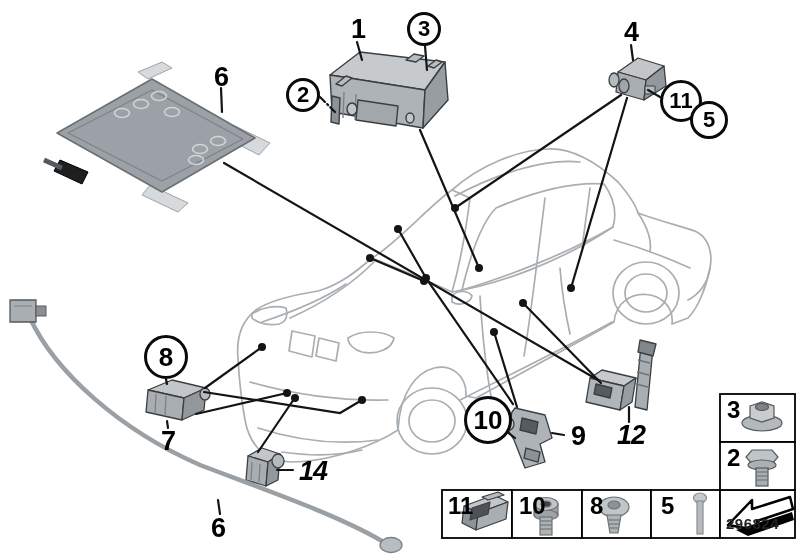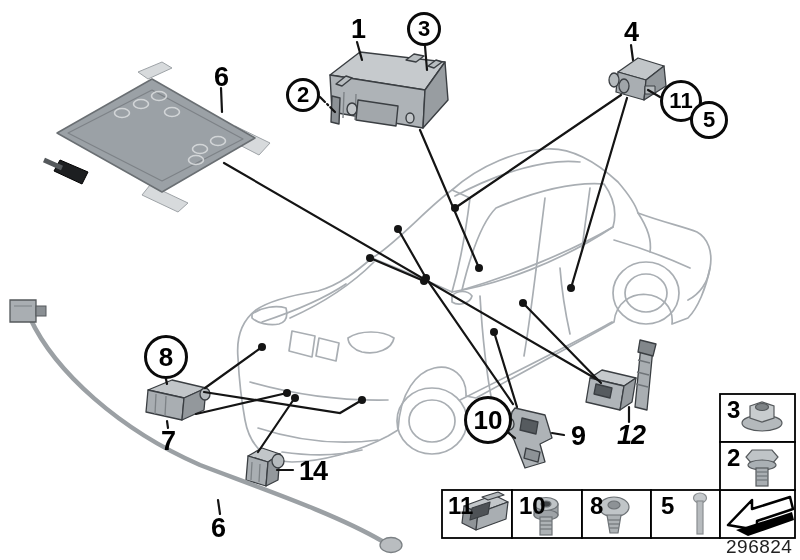--- a/index.html
+++ b/index.html
@@ -5,21 +5,21 @@
   html,body{margin:0;padding:0;background:#ffffff;}
   #stage{position:relative;width:800px;height:560px;background:#fff;overflow:hidden;
          font-family:"Liberation Sans","DejaVu Sans",sans-serif;}
   #drawing{position:absolute;left:0;top:0;}
   .callout{position:absolute;transform:translate(-50%,-50%);font-weight:bold;color:#000;
            font-size:27px;line-height:1;letter-spacing:-1px;cursor:pointer;}
   .ccircle{position:absolute;transform:translate(-50%,-50%);border:3px solid #0a0a0a;border-radius:50%;
            background:#fff;display:flex;align-items:center;justify-content:center;
            font-weight:bold;color:#000;cursor:pointer;box-sizing:border-box;}
   .legend-num{position:absolute;font-weight:bold;color:#000;font-size:24px;line-height:1;cursor:pointer;}
-  #part-number{position:absolute;left:726px;top:536px;font-size:19px;color:#222;letter-spacing:0.5px;}
+  #part-number{position:absolute;left:726px;top:515px;font-size:15px;color:#222;letter-spacing:0.5px;font-weight:bold;}
 </style>
 </head>
 <body>
 
 <div id="stage">
 
 <svg id="drawing" width="800" height="560" viewBox="0 0 800 560">
 
   <g stroke="#a9aeb3" stroke-width="1.7" fill="none" stroke-linejoin="round" stroke-linecap="round">
 
@@ -270,21 +270,21 @@
   <g>
     <polygon points="728,525 752,500 752,509 790,497 793,509 757,521 757,530" fill="#ffffff" stroke="#000000" stroke-width="2.5" stroke-linejoin="round"></polygon>
     <polygon points="736,530 780,516 792,512 794,520 748,536" fill="#000000"></polygon>
   </g>
 </svg>
 
 <div class="callout" style="left:358px;top:29px;">1</div>
 <div class="callout" style="left:221px;top:77px;">6</div>
 <div class="callout" style="left:631px;top:32px;">4</div>
 <div class="callout" style="left:168px;top:441px;">7</div>
-<div class="callout" style="left:313px;top:471px;">14</div>
+<div class="callout" style="left:313px;top:471px;font-style:italic;">14</div>
 <div class="callout" style="left:578px;top:436px;">9</div>
 <div class="callout" style="left:631px;top:435px;font-style:italic;">12</div>
 <div class="callout" style="left:218px;top:528px;">6</div>
 
 <div class="ccircle" style="left:303px;top:95px;width:34px;height:34px;font-size:22px;">2</div>
 <div class="ccircle" style="left:424px;top:29px;width:34px;height:34px;font-size:22px;">3</div>
 <div class="ccircle" style="left:681px;top:101px;width:42px;height:42px;font-size:22px;">11</div>
 <div class="ccircle" style="left:709px;top:120px;width:38px;height:38px;font-size:22px;">5</div>
 <div class="ccircle" style="left:166px;top:357px;width:44px;height:44px;font-size:26px;">8</div>
 <div class="ccircle" style="left:488px;top:420px;width:48px;height:48px;font-size:26px;">10</div>

